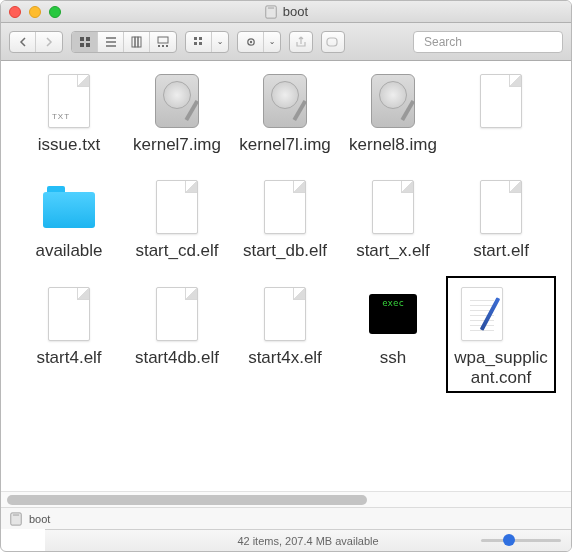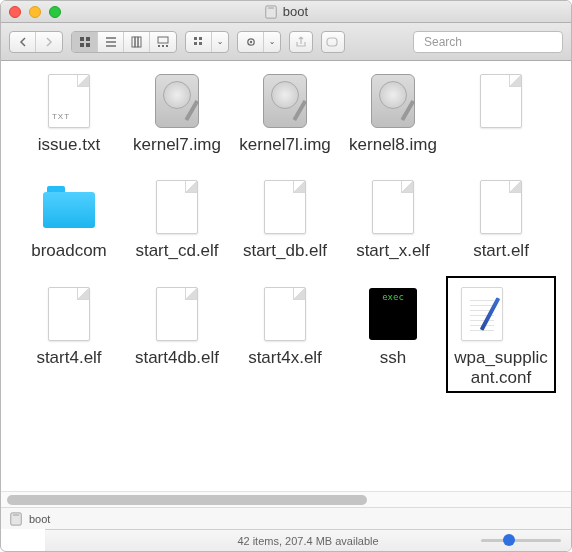--- a/index.html
+++ b/index.html
@@ -158,21 +158,21 @@
     position: absolute; top: 0; left: 4px;
     width: 18px; height: 8px;
     background: #25bdf7; border-radius: 2px 2px 0 0;
   }
   .folder .body {
     position: absolute; top: 6px; left: 0; right: 0; bottom: 0;
     background: linear-gradient(#4fd0ff,#1eb5f0);
     border-radius: 3px;
   }
   .exec-icon {
-    width: 48px; height: 52px; background: #000; border-radius: 3px;
+    width: 48px; height: 40px; background: #000; border-radius: 3px;
     position: relative; color: #37d13b; font-family: monospace; font-size: 9px;
     padding: 4px 5px;
   }
   .notepad {
     width: 42px; height: 54px; background: #fff; border:1px solid #d6d6d6; border-radius:2px;
     position: relative; box-shadow: 0 1px 2px rgba(0,0,0,0.08);
     overflow: hidden;
   }
   .notepad::before {
     content:""; position:absolute; inset: 8px 8px 8px 8px;
@@ -368,21 +368,21 @@
           </div>
         </div>
       </div>
       <div class="file">
         <div class="icon-wrap">
           <div class="folder">
             <div class="tab"></div>
             <div class="body"></div>
           </div>
         </div>
-        <div class="label">broadcom</div>
+        <div class="label">available</div>
       </div>
       <div class="file">
         <div class="icon-wrap">
           <div class="doc-page">
             <div class="fold"></div>
           </div>
         </div>
         <div class="label">start_cd.elf</div>
       </div>
       <div class="file">

